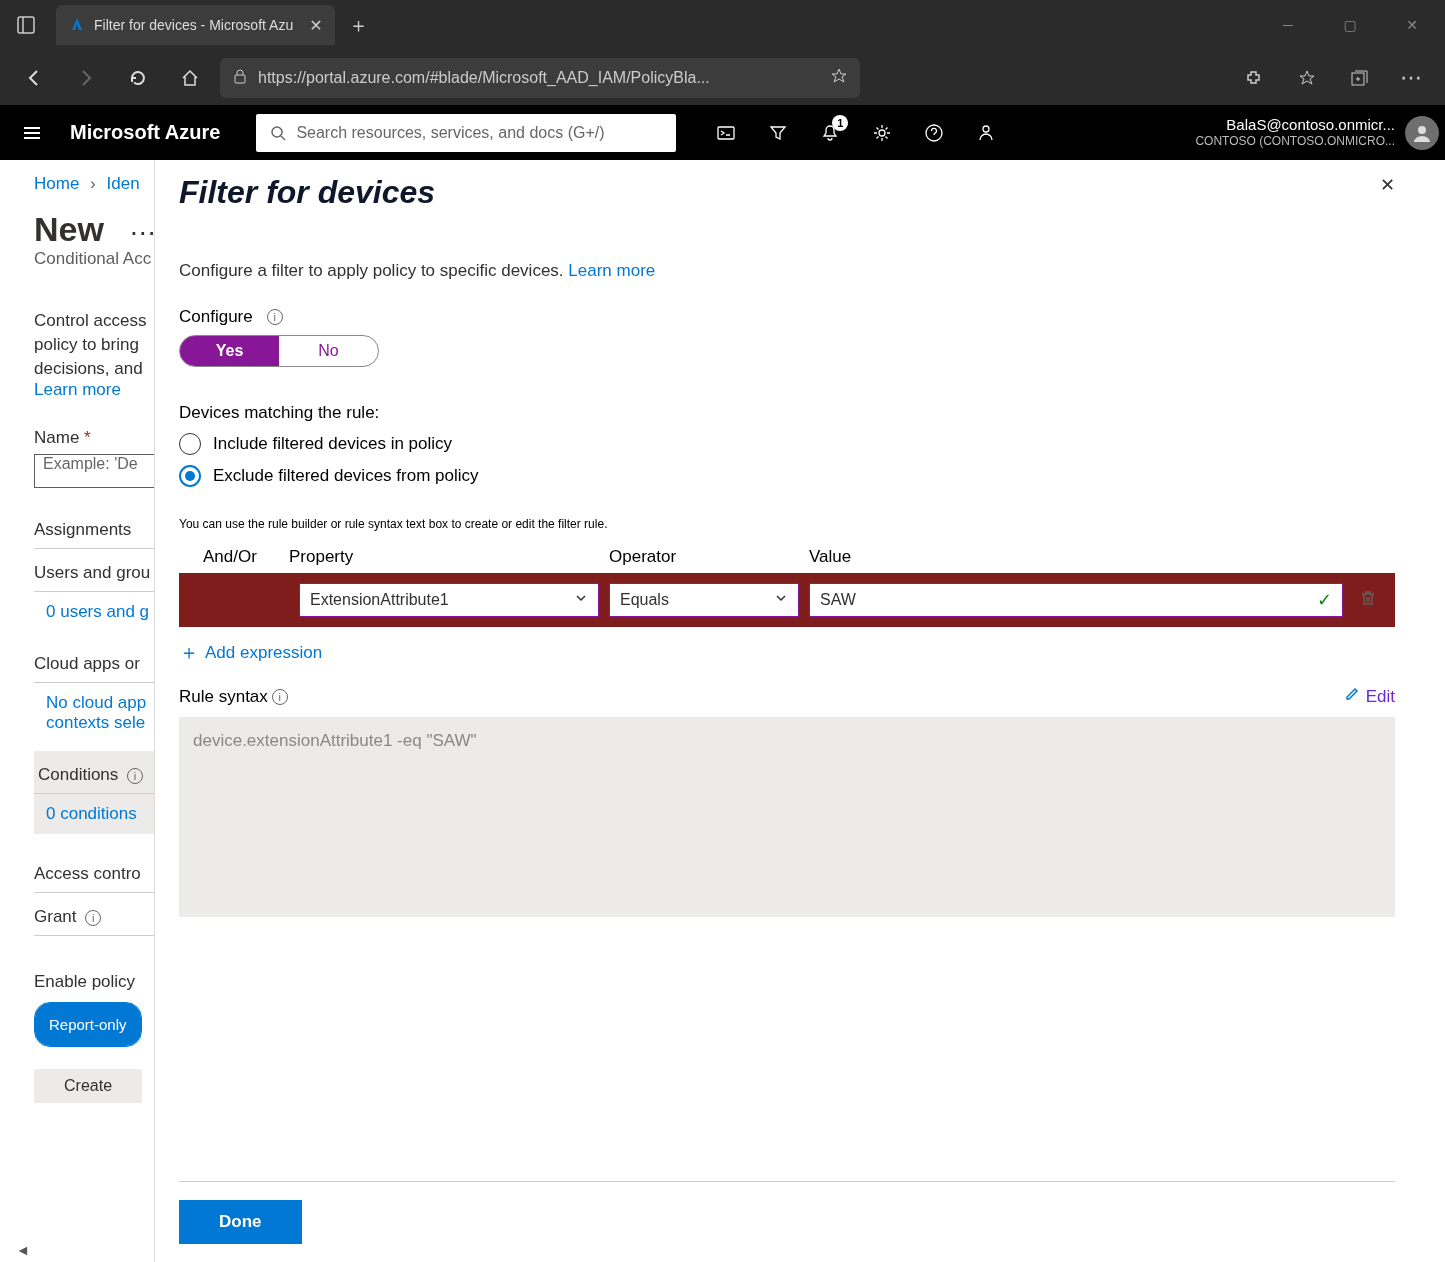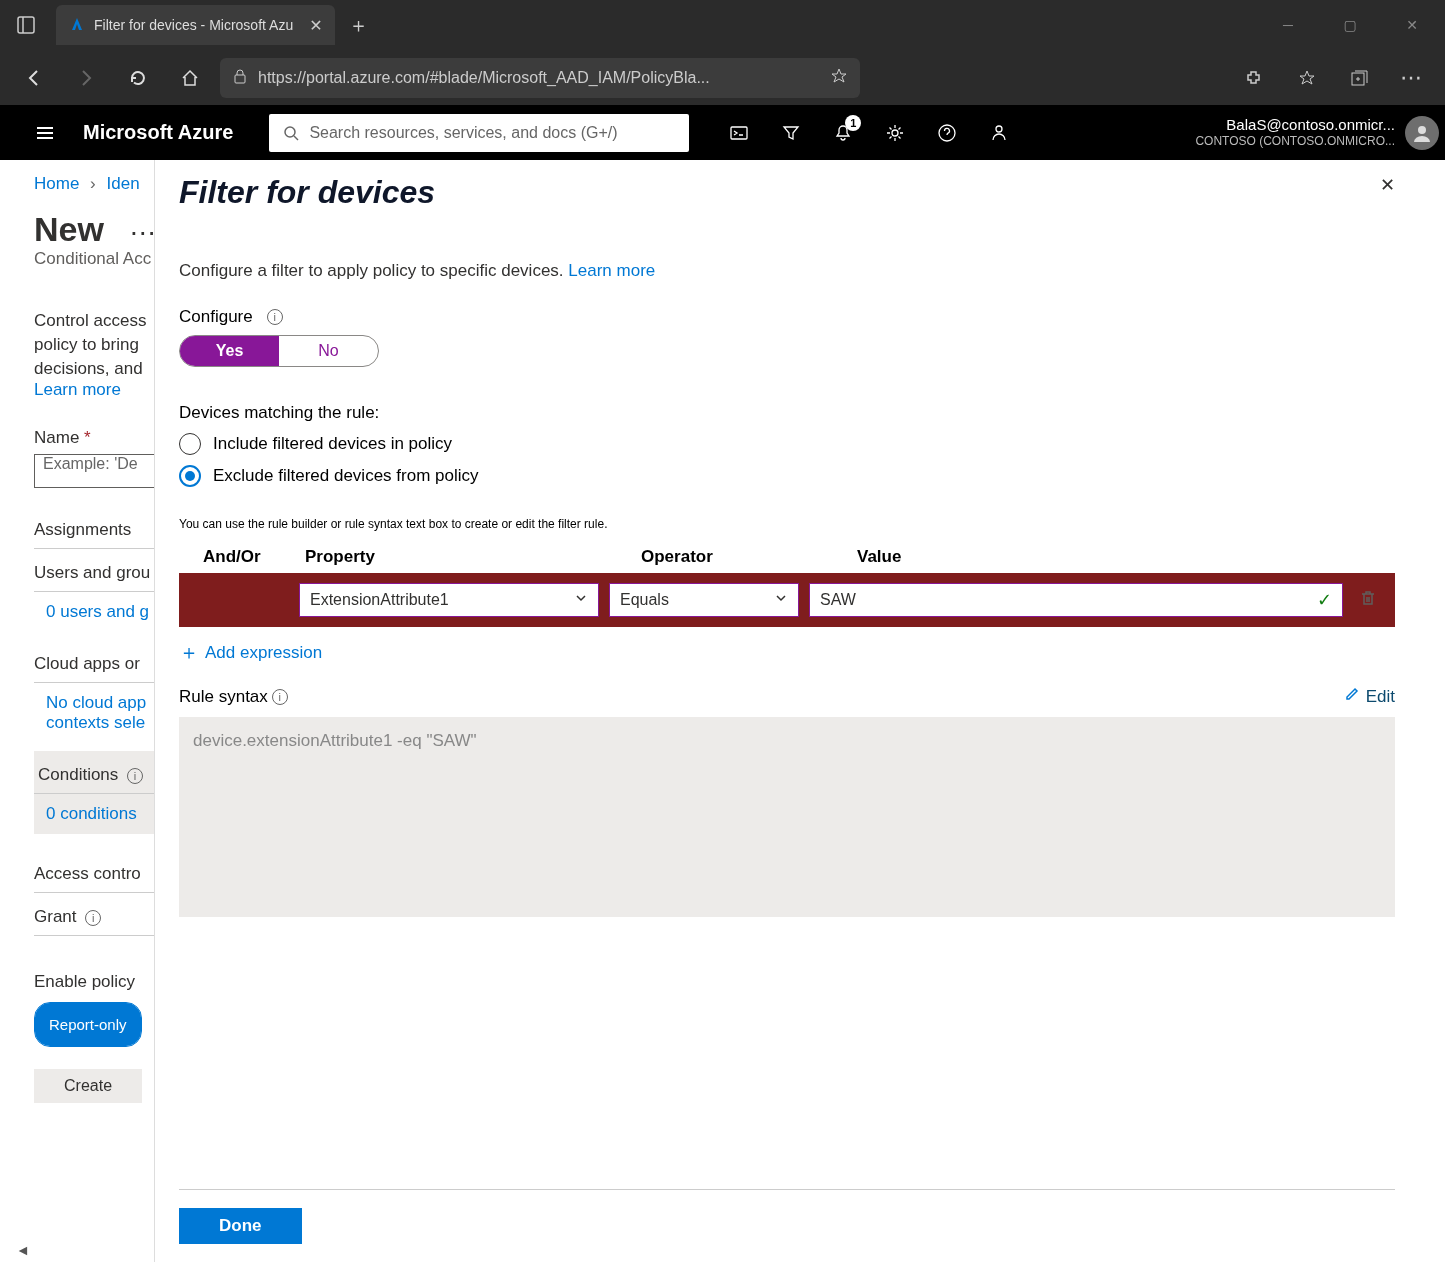--- a/index.html
+++ b/index.html
@@ -17,21 +17,21 @@
   .win-controls > div { width: 50px; height: 40px; display:flex; align-items:center; justify-content:center; font-size:14px; }
 
   .nav-bar { height: 55px; display: flex; align-items: center; padding: 0 12px; gap: 8px; }
   .nav-btn { width: 44px; height: 44px; display: flex; align-items: center; justify-content: center; color: #aaa; border-radius: 4px; }
   .nav-btn.disabled { color: #666; }
   .url-bar { flex: 0 0 640px; height: 40px; background: #3c3c3c; border-radius: 6px; display: flex; align-items: center; padding: 0 12px; color: #ccc; font-size: 16px; gap: 10px; }
   .url-text { flex: 1; white-space: nowrap; overflow: hidden; text-overflow: ellipsis; }
   .nav-spacer { flex: 1; }
 
   
-  .azure-bar { background: #000; height: 55px; display: flex; align-items: center; color: #fff; padding: 0 0 0 27px; }
+  .azure-bar { background: #000; height: 55px; display: flex; align-items: center; color: #fff; padding: 0 0 0 14px; }
   .hamburger { width: 36px; height: 36px; display:flex; align-items:center; justify-content:center; margin-right: 20px; }
   .brand { font-size: 20px; font-weight: 600; margin-right: 36px; white-space: nowrap; }
   .search-box { background: #fff; height: 38px; width: 420px; display: flex; align-items: center; padding: 0 14px; color: #666; font-size: 16px; border-radius: 2px; }
   .search-box svg { margin-right: 10px; }
   .azure-icons { display: flex; align-items: center; gap: 8px; margin-left: 28px; }
   .azure-icons > div { width: 44px; height: 44px; display:flex; align-items:center; justify-content:center; position: relative; }
   .badge { position: absolute; top: 4px; right: 4px; background: #fff; color: #000; border-radius: 50%; width: 16px; height: 16px; font-size: 11px; display:flex; align-items:center; justify-content:center; font-weight:bold; }
   .user-block { margin-left: auto; display: flex; align-items: center; padding-right: 6px; }
   .user-text { text-align: right; margin-right: 10px; line-height: 1.2; }
   .user-email { font-size: 15px; }
@@ -73,40 +73,40 @@
   .yn-toggle .seg { flex:1; display:flex; align-items:center; justify-content:center; font-size:16px; }
   .yn-toggle .seg.active { background:#881798; color:#fff; font-weight:600; }
   .yn-toggle .seg.inactive { color:#881798; }
   .match-label { margin-top: 36px; font-size: 17px; }
   .radio-row { display:flex; align-items:center; gap: 12px; margin-top: 10px; font-size: 17px; }
   .radio { width:22px; height:22px; border:1px solid #323130; border-radius:50%; display:flex; align-items:center; justify-content:center; }
   .radio.sel { border:2px solid #0078d4; }
   .radio.sel .dot { width:10px; height:10px; background:#0078d4; border-radius:50%; }
   .rule-hint { margin-top: 30px; font-size: 12px; }
   .rule-table { margin-top: 10px; }
-  .rt-head { display:flex; font-size:17px; font-weight:700; padding: 6px 0; gap: 16px; }
+  .rt-head { display:flex; font-size:17px; font-weight:400; padding: 6px 0; }
   .rt-head > div:nth-child(1){ width: 110px; padding-left: 24px; }
   .rt-head > div:nth-child(2){ width: 320px; }
   .rt-head > div:nth-child(3){ width: 200px; }
   .rt-head > div:nth-child(4){ flex: 1; }
   .rt-row { display:flex; background:#7f1d1d; padding: 10px 0; align-items:center; gap: 10px; }
   .rt-row > .c1 { width: 110px; }
   .rt-select { height: 34px; border:1px solid #881798; background:#fff; display:flex; align-items:center; padding: 0 10px; font-size:16px; color:#323130; }
   .rt-select .chev-d { margin-left:auto; }
   .c2 .rt-select { width: 300px; }
   .c3 .rt-select { width: 190px; justify-content: space-between; }
   .rt-input { height: 34px; border:1px solid #881798; background:#fff; display:flex; align-items:center; padding: 0 10px; font-size:16px; color:#323130; flex:1; margin-right: 6px; }
   .rt-input .check { margin-left:auto; color:#107c10; font-size:18px; }
   .trash { width: 28px; color:#605e5c; margin-right: 8px; }
   .add-expr { color:#0078d4; font-size:17px; margin-top: 12px; display:flex; align-items:center; gap:6px; }
   .rule-syntax-row { display:flex; align-items:center; margin-top: 20px; font-size:17px; }
-  .edit-link { margin-left:auto; color:#0c4a6e; display:flex; align-items:center; gap:6px; }
+  .edit-link { margin-left:auto; color:#6d28d9; display:flex; align-items:center; gap:6px; }
   .syntax-box { background:#edebe9; color:#888; font-size:17px; padding: 14px; margin-top: 10px; min-height: 200px; }
   .blade-footer { margin-top:auto; border-top:1px solid #ccc; padding: 18px 0; }
-  .done-btn { background:#0078d4; color:#fff; border:none; height:36px; padding: 0 40px; font-size:17px; font-weight:600; }
+  .done-btn { background:#0078d4; color:#fff; border:none; height:44px; padding: 0 40px; font-size:17px; font-weight:600; }
 
   .icon-svg { fill: currentColor; }
   .scroll-hint { position:absolute; bottom:4px; left:2px; color:#555; font-size:14px; }
 </style>
 </head>
 <body>
 
 <div class="browser-chrome">
   <div class="titlebar">
     <div class="win-icon">

